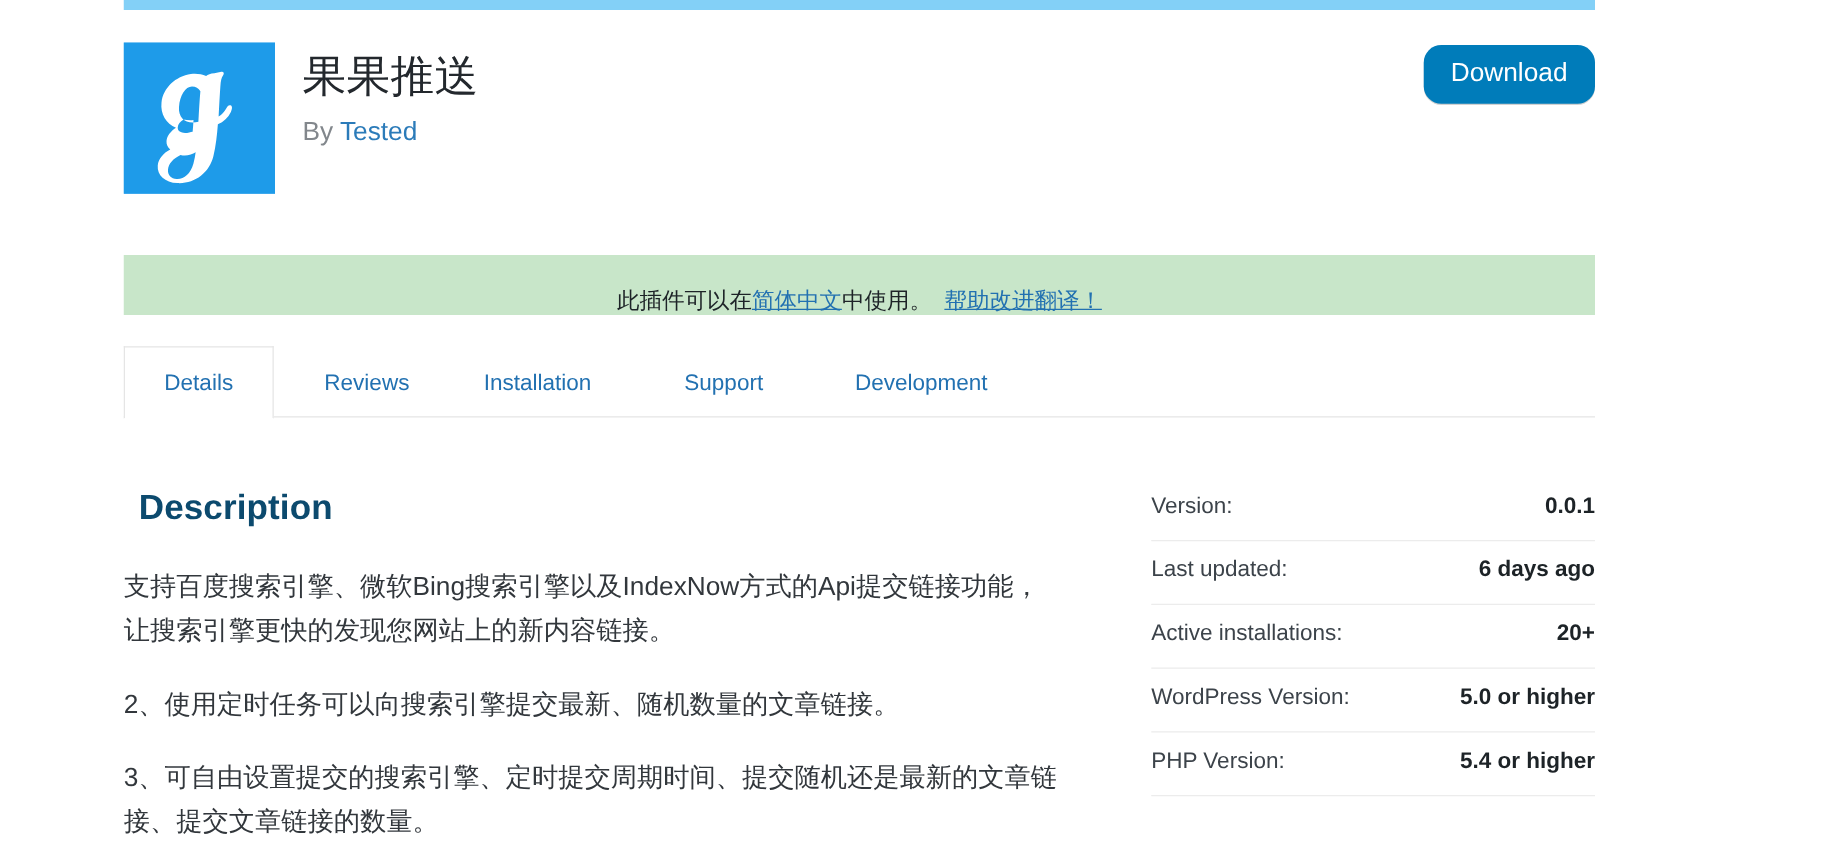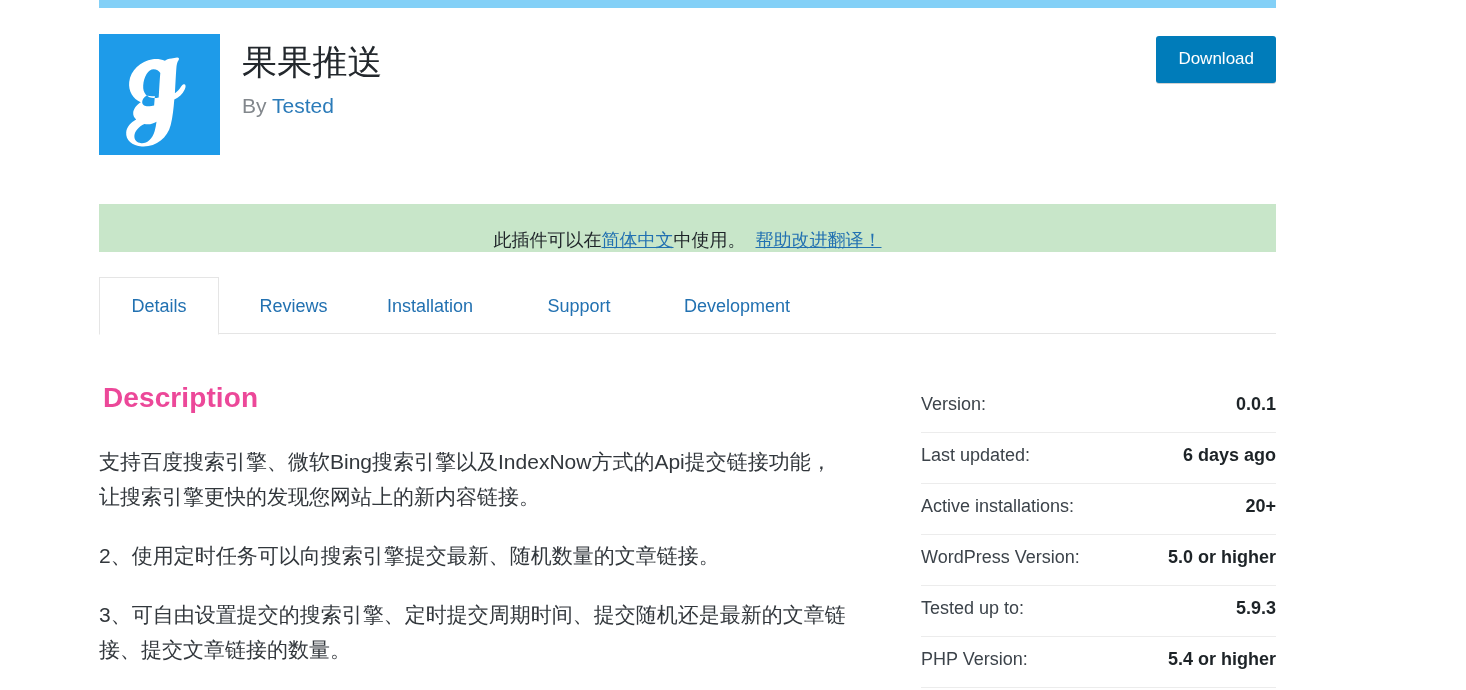--- a/index.html
+++ b/index.html
@@ -80,25 +80,25 @@
   }
 
   .download-button {
     position: absolute;
     right: 0;
     top: 2px;
     display: inline-block;
     padding: 13px 22px 14px 22px;
     background: #007cba;
     color: #ffffff;
-    font-size: 17px;
+    font-size: 21px;
     line-height: 20px;
     font-weight: 400;
     border: none;
-    border-radius: 3px;
+    border-radius: 14px;
     cursor: pointer;
     font-family: inherit;
     box-shadow: 0 1px 0 rgba(0,0,0,0.18);
   }
 
   
   .notice {
     position: absolute;
     left: 99px;
     top: 204px;
@@ -153,25 +153,25 @@
   }
 
   
   .description-col {
     position: absolute;
     left: 99px;
     top: 376px;
     width: 760px;
   }
   .section-title {
-    margin: 4px;
+    margin: 12px;
     font-size: 28px;
     line-height: 36px;
     font-weight: 700;
-    color: #ec4899;
+    color: #0c4a6e;
     letter-spacing: 0.1px;
   }
   .desc-para {
     margin: 24px 8px 0 0;
     font-size: 21px;
     line-height: 35px;
     color: #32373c;
     font-weight: 400;
     max-width: 760px;
   }
@@ -267,22 +267,18 @@
     </div>
     <div class="meta-row">
       <span class="meta-label">Active installations:</span>
       <span class="meta-value">20+</span>
     </div>
     <div class="meta-row">
       <span class="meta-label">WordPress Version:</span>
       <span class="meta-value">5.0 or higher</span>
     </div>
     <div class="meta-row">
-      <span class="meta-label">Tested up to:</span>
-      <span class="meta-value">5.9.3</span>
-    </div>
-    <div class="meta-row">
       <span class="meta-label">PHP Version:</span>
       <span class="meta-value">5.4 or higher</span>
     </div>
   </div>
 
 </div>
 
 </body></html>

